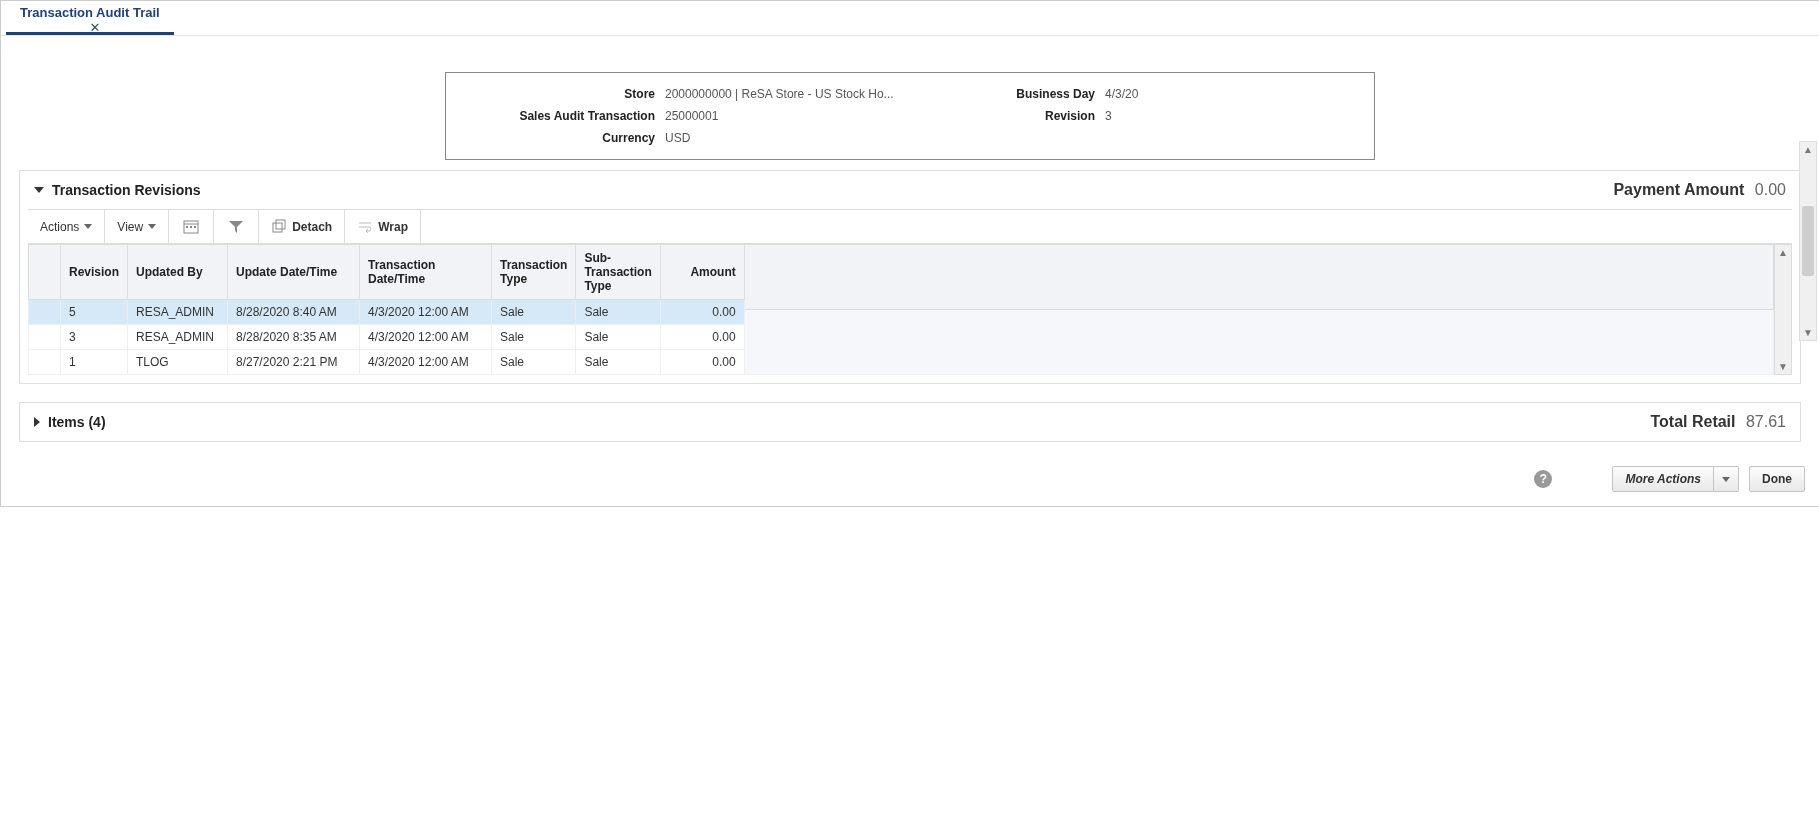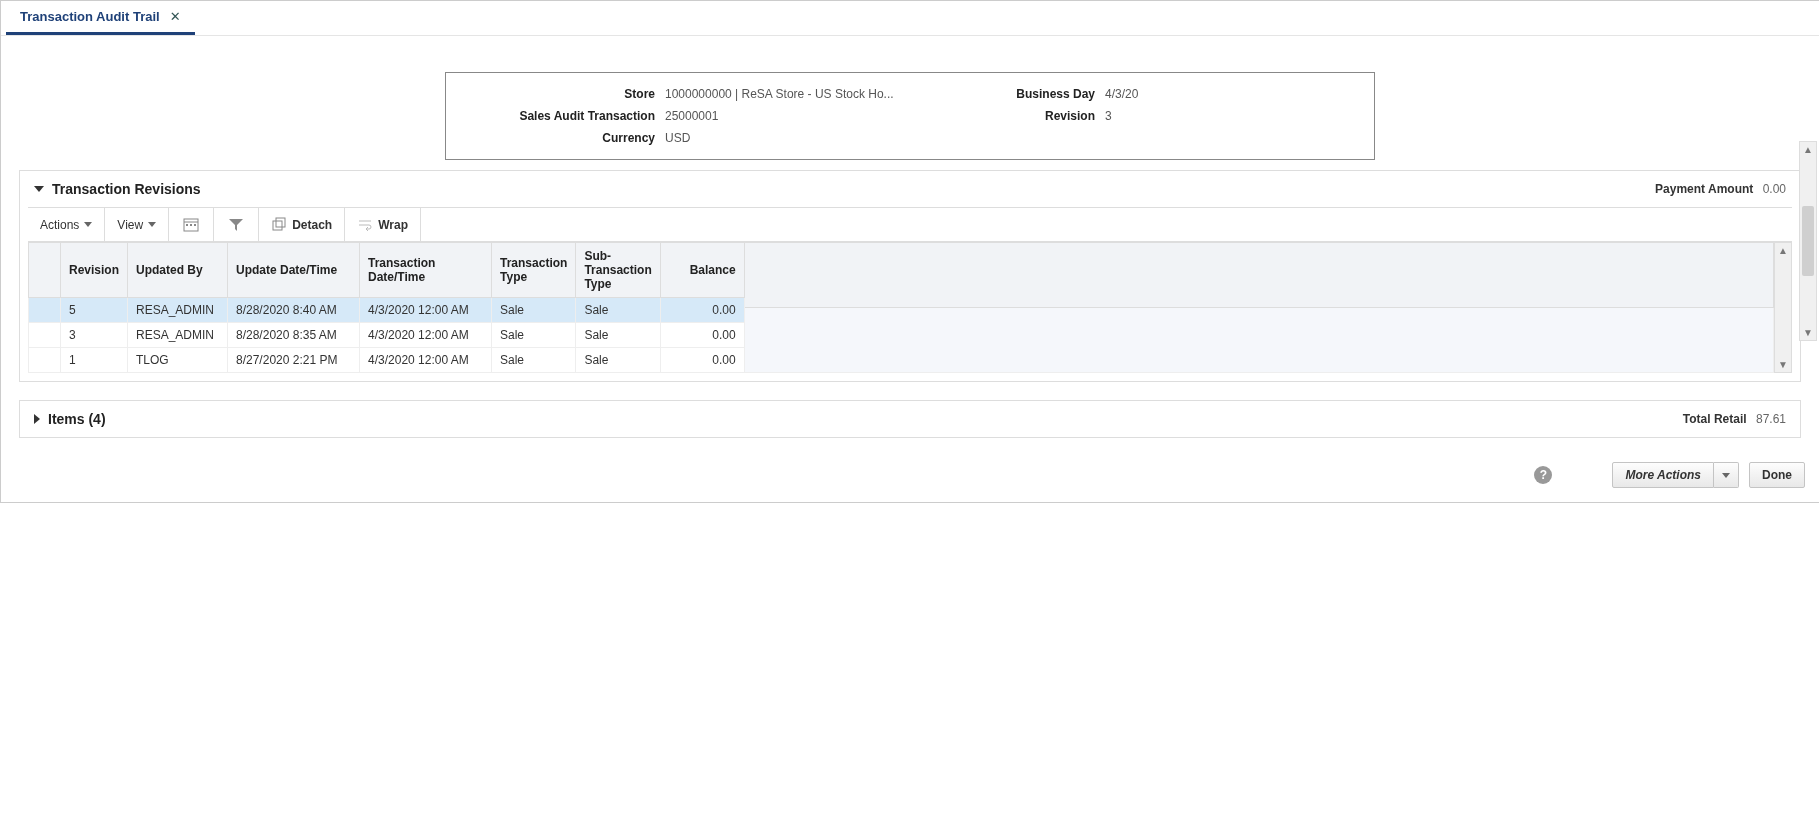--- a/index.html
+++ b/index.html
@@ -20,27 +20,28 @@
   .tab-bar {
     display: flex;
     align-items: center;
     border-bottom: 1px solid #e5e5e5;
     height: 35px;
     padding-left: 5px;
   }
   .tab {
     display: flex;
     align-items: center;
-    padding: 12px 14px;
+    padding: 4px 14px;
     height: 100%;
     color: #1f4178;
     font-weight: bold;
     font-size: 13px;
     border-bottom: 3px solid #1f4178;
     cursor: pointer;
+    flex-direction: column;
   }
   .tab .close {
     margin-left: 10px;
     font-size: 13px;
     color: #355;
     cursor: pointer;
     font-weight: normal;
   }
   .main-area { padding: 20px 18px 0 18px; }
   .summary-box {
@@ -81,21 +82,21 @@
     border-left:5px solid transparent;
     border-right:5px solid transparent;
     border-top:6px solid #333;
   }
   .chev.right {
     border-top:5px solid transparent;
     border-bottom:5px solid transparent;
     border-left:6px solid #333;
     border-right:none;
   }
-  .panel-right { font-size: 12px; color: #333; }
+  .panel-right { font-size: 16px; color: #333; }
   .panel-right .rv { color:#666; margin-left: 6px; }
   .toolbar {
     display: flex; 
     border-top:1px solid #ddd;
     border-bottom:1px solid #ddd;
     margin: 0 8px;
     height: 35px;
     font-size: 12px;
   }
   .toolbar .tbtn {
@@ -197,21 +198,21 @@
       <span>Transaction Audit Trail</span>
       <span class="close">✕</span>
     </div>
   </div>
 
   <div class="main-area">
 
     <div class="summary-box">
       <div class="summary-grid">
         <div class="lbl">Store</div>
-        <div class="val">1000000000 | ReSA Store - US Stock Ho...</div>
+        <div class="val">2000000000 | ReSA Store - US Stock Ho...</div>
         <div class="lbl">Business Day</div>
         <div class="val">4/3/20</div>
 
         <div class="lbl">Sales Audit Transaction</div>
         <div class="val">25000001</div>
         <div class="lbl">Revision</div>
         <div class="val">3</div>
 
         <div class="lbl">Currency</div>
         <div class="val">USD</div>
@@ -275,21 +276,21 @@
           <table class="data-table">
             <thead>
               <tr>
                 <th class="col-handle"></th>
                 <th class="col-rev">Revision</th>
                 <th class="col-upd">Updated By</th>
                 <th class="col-dt">Update Date/Time</th>
                 <th class="col-tdt">Transaction Date/Time</th>
                 <th class="col-tt">Transaction Type</th>
                 <th class="col-stt">Sub-Transaction Type</th>
-                <th class="col-bal">Balance</th>
+                <th class="col-bal">Amount</th>
               </tr>
             </thead>
             <tbody id="rev-body">
                 <tr class="selected">
                   <td class="col-handle"></td>
                   <td class="col-rev">5</td>
                   <td class="col-upd">RESA_ADMIN</td>
                   <td class="col-dt">8/28/2020 8:40 AM</td>
                   <td class="col-tdt">4/3/2020 12:00 AM</td>
                   <td class="col-tt">Sale</td>

